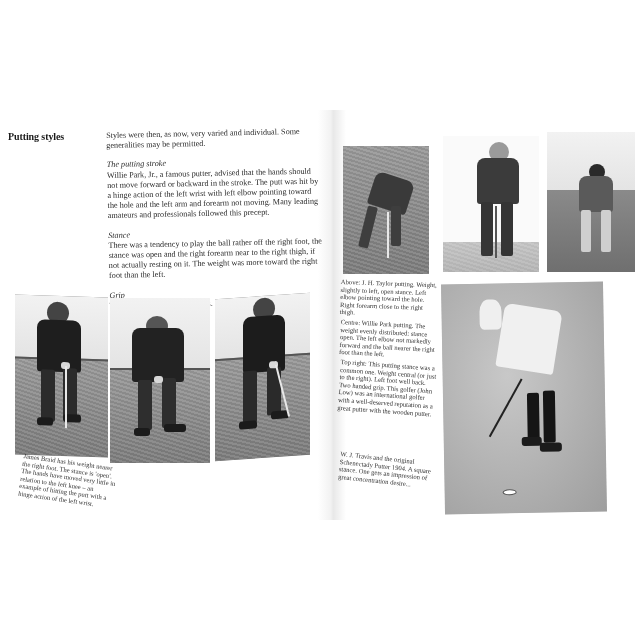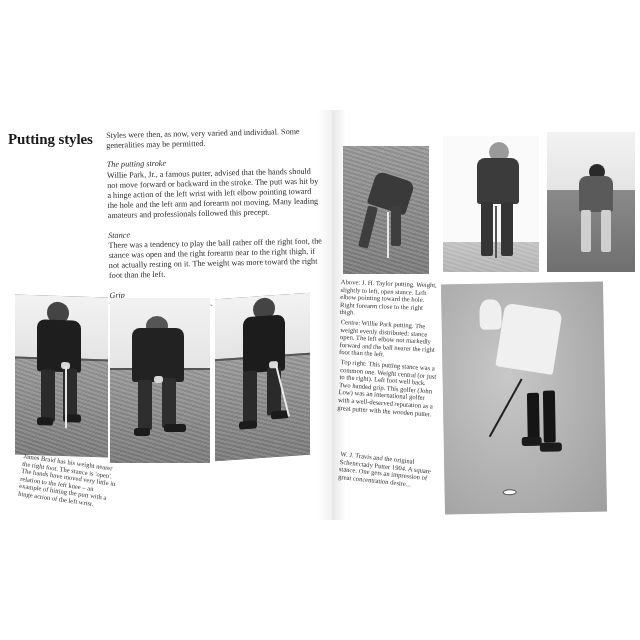--- a/index.html
+++ b/index.html
@@ -9,21 +9,21 @@
   .spread { position: absolute; left: 0; top: 0; width: 640px; height: 640px; background: #ffffff; }
   .page-left { position: absolute; left: 0; top: 118px; width: 330px; height: 400px; }
   .page-right { position: absolute; left: 335px; top: 118px; width: 305px; height: 400px; }
 
   .gutter-shadow {
     position: absolute; left: 318px; top: 110px; width: 28px; height: 410px;
     background: linear-gradient(to right, rgba(0,0,0,0) 0%, rgba(0,0,0,0.05) 45%, rgba(0,0,0,0.09) 55%, rgba(0,0,0,0) 100%);
   }
 
   .section-heading {
-    position: absolute; left: 8px; top: 13px; font-weight: bold; font-size: 15px; letter-spacing: -0.1px;
+    position: absolute; left: 8px; top: 13px; font-weight: bold; font-size: 10px; letter-spacing: -0.1px;
   }
   .body-text {
     position: absolute; left: 106px; top: 13px; width: 214px; font-size: 8.2px; line-height: 10.2px; color: #2a2a2a;
     transform: rotate(-1.2deg); transform-origin: left top;
   }
   .body-text p { margin-bottom: 9px; }
   .body-text .sub { font-style: italic; display: block; }
 
   .photo {
     position: absolute; background: #8f8f8f; overflow: hidden;

